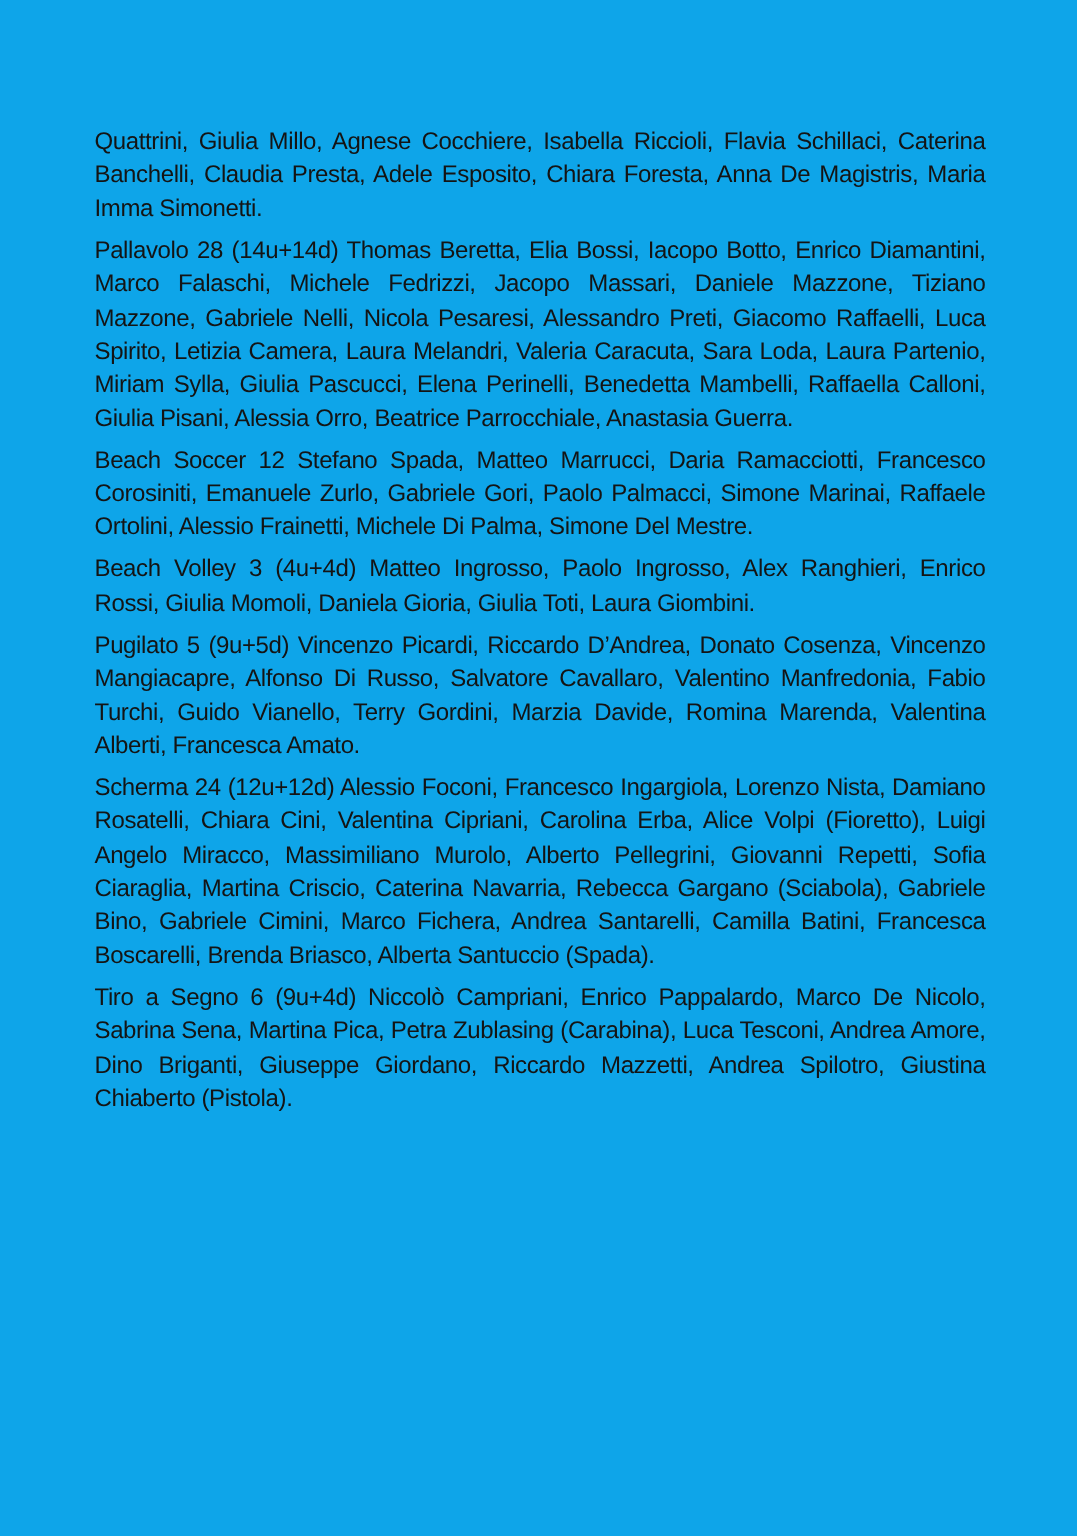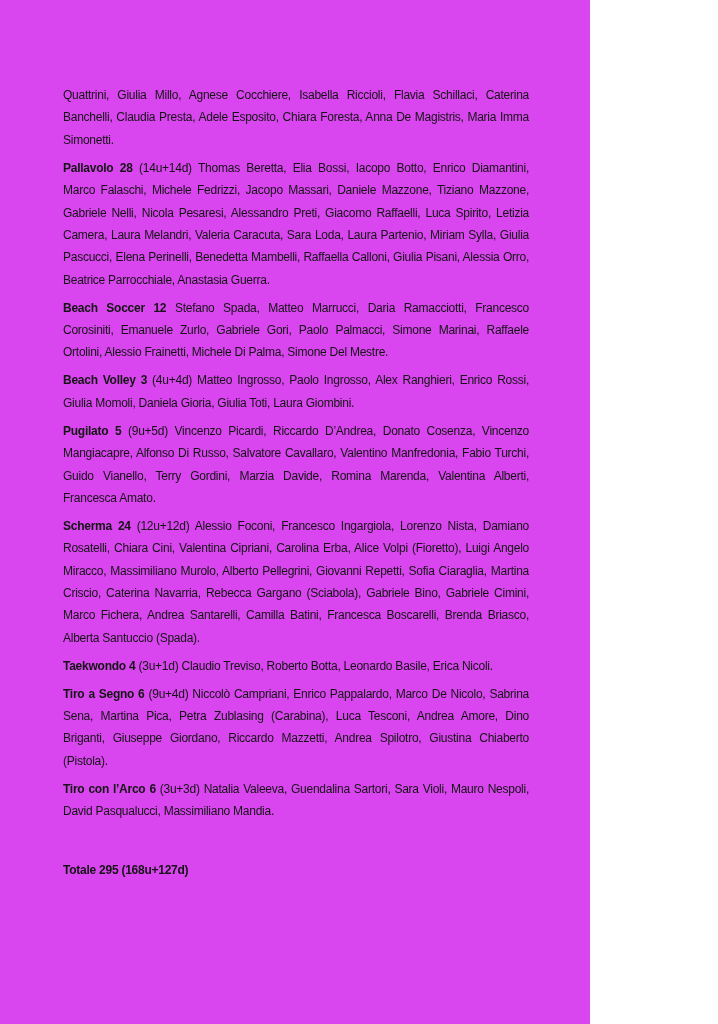--- a/index.html
+++ b/index.html
@@ -3,37 +3,37 @@
 <meta charset="utf-8">
 <style>
   html, body {
     margin: 0;
     padding: 0;
     background: #ffffff;
   }
   .page {
     position: relative;
     box-sizing: border-box;
-    width: 590px;
+    width: 718px;
     height: 1024px;
-    background: #d946ef;
+    background: #0ea5e9;
     padding: 84px 61px 0 63px;
     font-family: "Liberation Sans", sans-serif;
-    font-size: 12px;
+    font-size: 16px;
     letter-spacing: -0.25px;
     line-height: 22.4px;
     color: #141414;
     overflow: hidden;
   }
   .para {
     margin: 0 0 5.5px 0;
     text-align: justify;
   }
   .lead {
-    font-weight: 700;
+    font-weight: 400;
   }
   .para.total {
     margin-top: 36px;
     font-weight: 700;
     text-align: left;
   }
 </style>
 </head>
 <body>
 
@@ -44,24 +44,21 @@
   <p class="para"><span class="lead">Pallavolo 28</span><span> (14u+14d) Thomas Beretta, Elia Bossi, Iacopo Botto, Enrico Diamantini, Marco Falaschi, Michele Fedrizzi, Jacopo Massari, Daniele Mazzone, Tiziano Mazzone, Gabriele Nelli, Nicola Pesaresi, Alessandro Preti, Giacomo Raffaelli, Luca Spirito, Letizia Camera, Laura Melandri, Valeria Caracuta, Sara Loda, Laura Partenio, Miriam Sylla, Giulia Pascucci, Elena Perinelli, Benedetta Mambelli, Raffaella Calloni, Giulia Pisani, Alessia Orro, Beatrice Parrocchiale, Anastasia Guerra.</span></p>
 
   <p class="para"><span class="lead">Beach Soccer 12</span><span> Stefano Spada, Matteo Marrucci, Daria Ramacciotti, Francesco Corosiniti, Emanuele Zurlo, Gabriele Gori, Paolo Palmacci, Simone Marinai, Raffaele Ortolini, Alessio Frainetti, Michele Di Palma, Simone Del Mestre.</span></p>
 
   <p class="para"><span class="lead">Beach Volley 3</span><span> (4u+4d) Matteo Ingrosso, Paolo Ingrosso, Alex Ranghieri, Enrico Rossi, Giulia Momoli, Daniela Gioria, Giulia Toti, Laura Giombini.</span></p>
 
   <p class="para"><span class="lead">Pugilato 5</span><span> (9u+5d) Vincenzo Picardi, Riccardo D’Andrea, Donato Cosenza, Vincenzo Mangiacapre, Alfonso Di Russo, Salvatore Cavallaro, Valentino Manfredonia, Fabio Turchi, Guido Vianello, Terry Gordini, Marzia Davide, Romina Marenda, Valentina Alberti, Francesca Amato.</span></p>
 
   <p class="para"><span class="lead">Scherma 24</span><span> (12u+12d) Alessio Foconi, Francesco Ingargiola, Lorenzo Nista, Damiano Rosatelli, Chiara Cini, Valentina Cipriani, Carolina Erba, Alice Volpi (Fioretto), Luigi Angelo Miracco, Massimiliano Murolo, Alberto Pellegrini, Giovanni Repetti, Sofia Ciaraglia, Martina Criscio, Caterina Navarria, Rebecca Gargano (Sciabola), Gabriele Bino, Gabriele Cimini, Marco Fichera, Andrea Santarelli, Camilla Batini, Francesca Boscarelli, Brenda Briasco, Alberta Santuccio (Spada).</span></p>
 
-  <p class="para"><span class="lead">Taekwondo 4</span><span> (3u+1d) Claudio Treviso, Roberto Botta, Leonardo Basile, Erica Nicoli.</span></p>
 
 
 
   <p class="para"><span class="lead">Tiro a Segno 6</span><span> (9u+4d) Niccolò Campriani, Enrico Pappalardo, Marco De Nicolo, Sabrina Sena, Martina Pica, Petra Zublasing (Carabina), Luca Tesconi, Andrea Amore, Dino Briganti, Giuseppe Giordano, Riccardo Mazzetti, Andrea Spilotro, Giustina Chiaberto (Pistola).</span></p>
 
 
-  <p class="para"><span class="lead">Tiro con l’Arco 6</span><span> (3u+3d) Natalia Valeeva, Guendalina Sartori, Sara Violi, Mauro Nespoli, David Pasqualucci, Massimiliano Mandia.</span></p>
 
-  <p class="para total"><span>Totale 295 (168u+127d)</span></p>
 
 </div>
 
 </body></html>

